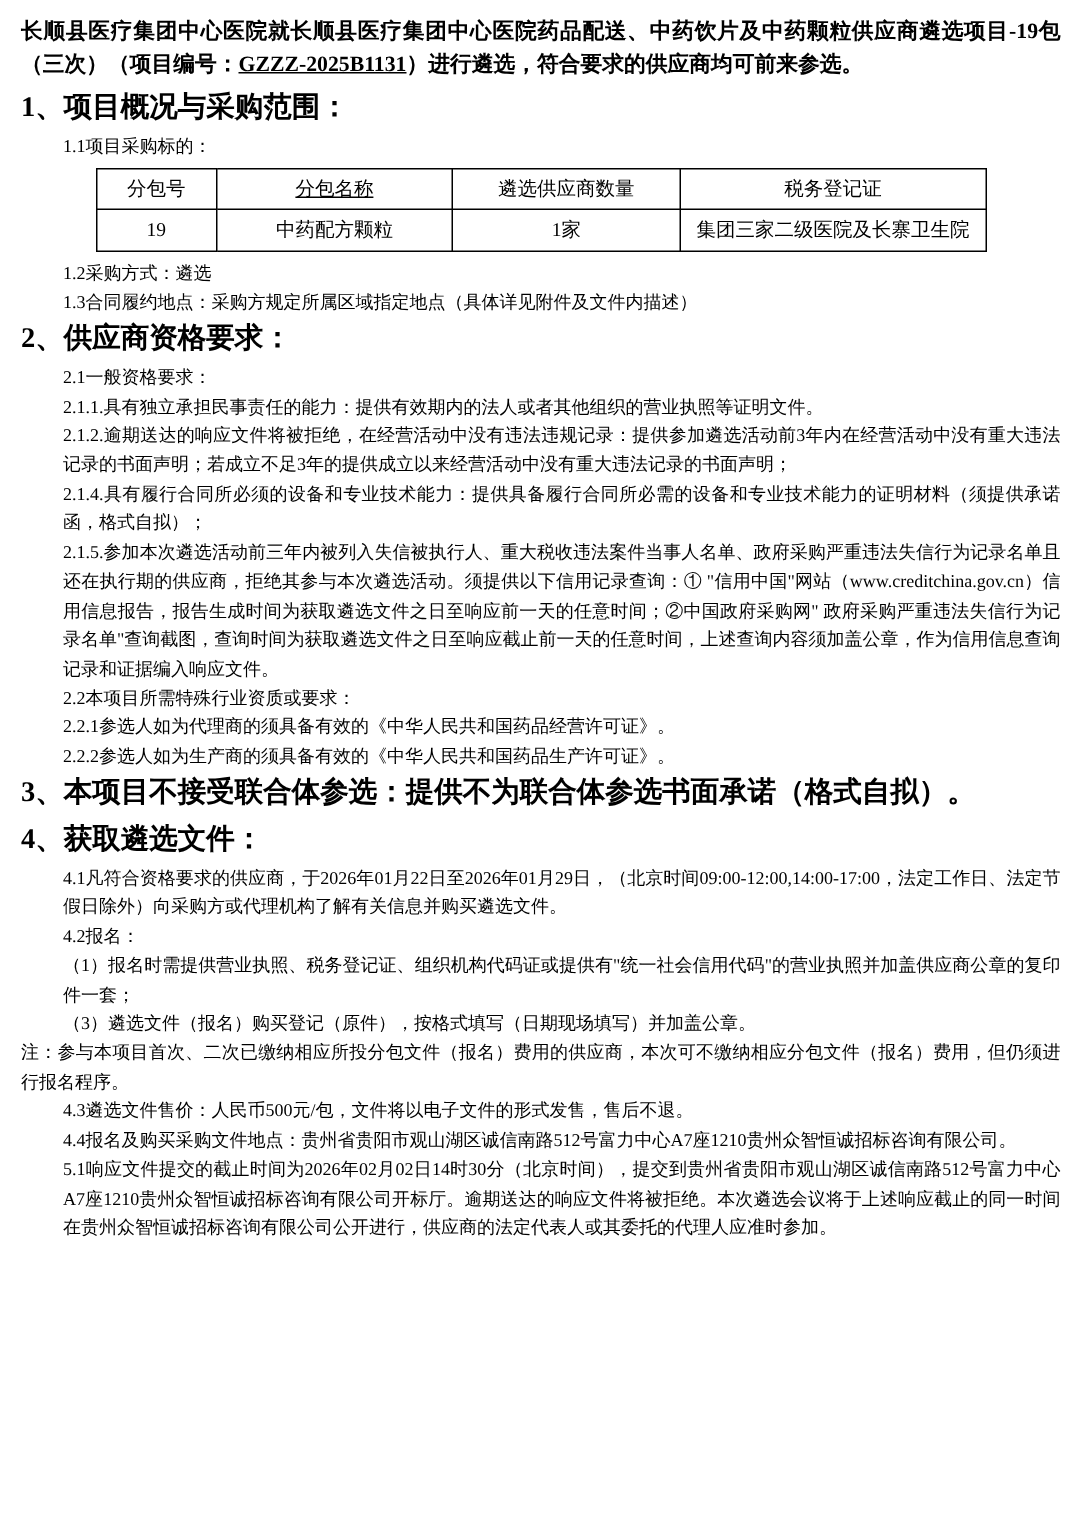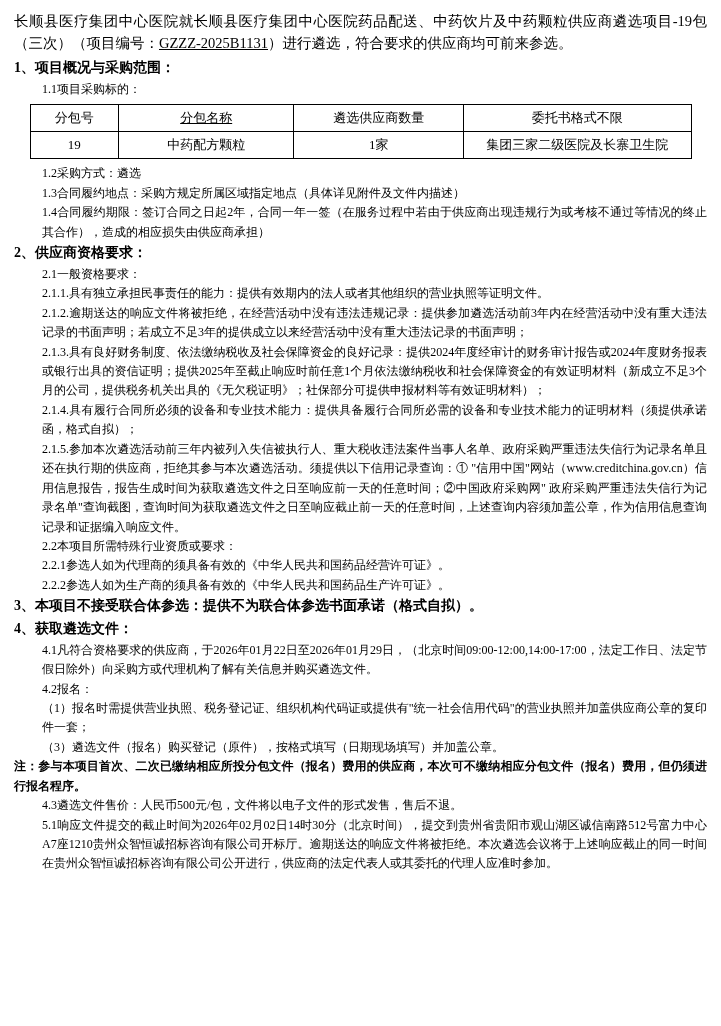--- a/index.html
+++ b/index.html
@@ -12,115 +12,114 @@
     font-family: "Liberation Serif", "DejaVu Serif", serif;
     color: #000000;
   }
   .page {
     width: 721px;
     box-sizing: border-box;
     padding: 10px 14px 6px 14px;
   }
   .title {
     font-size: 14.5px;
-    font-weight: normal;
+    font-weight: bold;
     line-height: 1.55;
     text-align: justify;
     text-justify: inter-ideograph;
     margin: 0 0 2px 0;
   }
   .title .u {
     text-decoration: underline;
   }
   .para {
     font-size: 12px;
     line-height: 1.62;
     text-align: justify;
     text-justify: inter-ideograph;
     margin: 0;
   }
   .h2 {
-    font-size: 14px;
+    font-size: 19px;
     font-weight: bold;
     line-height: 1.62;
     margin: 0;
   }
   .ind1 { text-indent: 0; padding-left: 28px; }
   .ind-hang { padding-left: 28px; }
   .nohang { padding-left: 0; }
   table.spec {
     border-collapse: collapse;
-    width: 662px;
+    width: 594px;
     margin: 5px auto 5px auto;
     font-size: 13px;
   }
   table.spec th, table.spec td {
     border: 1px solid #000000;
     text-align: center;
     padding: 4px 2px;
     font-weight: normal;
     line-height: 1.4;
   }
   table.spec th { font-weight: normal; }
   .col1 { width: 86px; }
   .col2 { width: 176px; text-decoration: underline; }
   .col3 { width: 170px; }
   .col4 { width: 230px; }
-  .bold { font-weight: bold; }
+  .bold { font-weight: normal; }
   .u { text-decoration: underline; }
 </style>
 </head>
 <body>
 
 <div class="page">
 
   <p class="title"><span>长顺县医疗集团中心医院就长顺县医疗集团中心医院药品配送、中药饮片及中药颗粒供应商遴选项目-19包（三次）</span><span>（项目编号：</span><span class="u">GZZZ-2025B1131</span><span>）进行遴选，符合要求的供应商均可前来参选。</span></p>
 
   <p class="h2">1、项目概况与采购范围：</p>
   <p class="para ind1">1.1项目采购标的：</p>
 
   <table class="spec">
     <thead>
       <tr>
         <th class="col1">分包号</th>
         <th class="col2">分包名称</th>
         <th class="col3">遴选供应商数量</th>
-        <th class="col4">委托书格式不限</th>
+        <th class="col4">税务登记证</th>
       </tr>
     </thead>
     <tbody>
       <tr>
         <td>19</td>
         <td>中药配方颗粒</td>
         <td>1家</td>
         <td>集团三家二级医院及长寨卫生院</td>
       </tr>
     </tbody>
   </table>
 
   <p class="para ind1">1.2采购方式：遴选</p>
   <p class="para ind1">1.3合同履约地点：采购方规定所属区域指定地点（具体详见附件及文件内描述）</p>
-  <p class="para ind-hang">1.4合同履约期限：签订合同之日起2年，合同一年一签（在服务过程中若由于供应商出现违规行为或考核不通过等情况的终止其合作），造成的相应损失由供应商承担）</p>
 
   <p class="h2">2、供应商资格要求：</p>
   <p class="para ind1">2.1一般资格要求：</p>
   <p class="para ind-hang">2.1.1.具有独立承担民事责任的能力：提供有效期内的法人或者其他组织的营业执照等证明文件。</p>
   <p class="para ind-hang">2.1.2.逾期送达的响应文件将被拒绝，在经营活动中没有违法违规记录：提供参加遴选活动前3年内在经营活动中没有重大违法记录的书面声明；若成立不足3年的提供成立以来经营活动中没有重大违法记录的书面声明；</p>
-  <p class="para ind-hang">2.1.3.具有良好财务制度、依法缴纳税收及社会保障资金的良好记录：提供2024年度经审计的财务审计报告或2024年度财务报表或银行出具的资信证明；提供2025年至截止响应时前任意1个月依法缴纳税收和社会保障资金的有效证明材料（新成立不足3个月的公司，提供税务机关出具的《无欠税证明》；社保部分可提供申报材料等有效证明材料）；</p>
   <p class="para ind-hang">2.1.4.具有履行合同所必须的设备和专业技术能力：提供具备履行合同所必需的设备和专业技术能力的证明材料（须提供承诺函，格式自拟）；</p>
   <p class="para ind-hang">2.1.5.参加本次遴选活动前三年内被列入失信被执行人、重大税收违法案件当事人名单、政府采购严重违法失信行为记录名单且还在执行期的供应商，拒绝其参与本次遴选活动。须提供以下信用记录查询：① "信用中国"网站（www.creditchina.gov.cn）信用信息报告，报告生成时间为获取遴选文件之日至响应前一天的任意时间；②中国政府采购网" 政府采购严重违法失信行为记录名单"查询截图，查询时间为获取遴选文件之日至响应截止前一天的任意时间，上述查询内容须加盖公章，作为信用信息查询记录和证据编入响应文件。</p>
   <p class="para ind1">2.2本项目所需特殊行业资质或要求：</p>
   <p class="para ind1">2.2.1参选人如为代理商的须具备有效的《中华人民共和国药品经营许可证》。</p>
   <p class="para ind1">2.2.2参选人如为生产商的须具备有效的《中华人民共和国药品生产许可证》。</p>
 
   <p class="h2">3、本项目不接受联合体参选：提供不为联合体参选书面承诺（格式自拟）。</p>
 
   <p class="h2">4、获取遴选文件：</p>
   <p class="para ind-hang">4.1凡符合资格要求的供应商，于2026年01月22日至2026年01月29日，（北京时间09:00-12:00,14:00-17:00，法定工作日、法定节假日除外）向采购方或代理机构了解有关信息并购买遴选文件。</p>
   <p class="para ind1">4.2报名：</p>
   <p class="para ind-hang">（1）报名时需提供营业执照、税务登记证、组织机构代码证或提供有"统一社会信用代码"的营业执照并加盖供应商公章的复印件一套；</p>
   <p class="para ind-hang">（3）遴选文件（报名）购买登记（原件），按格式填写（日期现场填写）并加盖公章。</p>
   <p class="para bold nohang">注：参与本项目首次、二次已缴纳相应所投分包文件（报名）费用的供应商，本次可不缴纳相应分包文件（报名）费用，但仍须进行报名程序。</p>
   <p class="para ind1">4.3遴选文件售价：人民币500元/包，文件将以电子文件的形式发售，售后不退。</p>
+  <p class="para ind-hang">4.4报名及购买采购文件地点：贵州省贵阳市观山湖区诚信南路512号富力中心A7座1210贵州众智恒诚招标咨询有限公司。</p>
 
   <p class="para ind-hang">5.1响应文件提交的截止时间为2026年02月02日14时30分（北京时间），提交到贵州省贵阳市观山湖区诚信南路512号富力中心A7座1210贵州众智恒诚招标咨询有限公司开标厅。逾期送达的响应文件将被拒绝。本次遴选会议将于上述响应截止的同一时间在贵州众智恒诚招标咨询有限公司公开进行，供应商的法定代表人或其委托的代理人应准时参加。</p>
 
 </div>
 
 </body></html>

